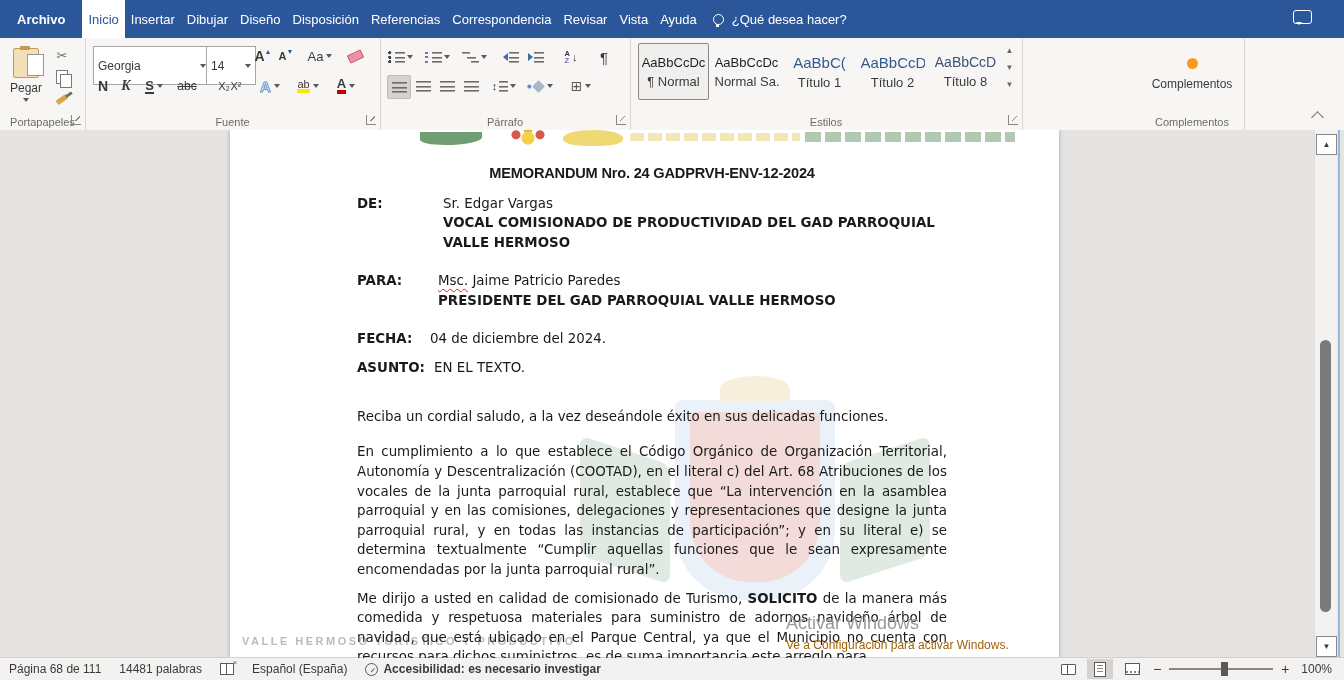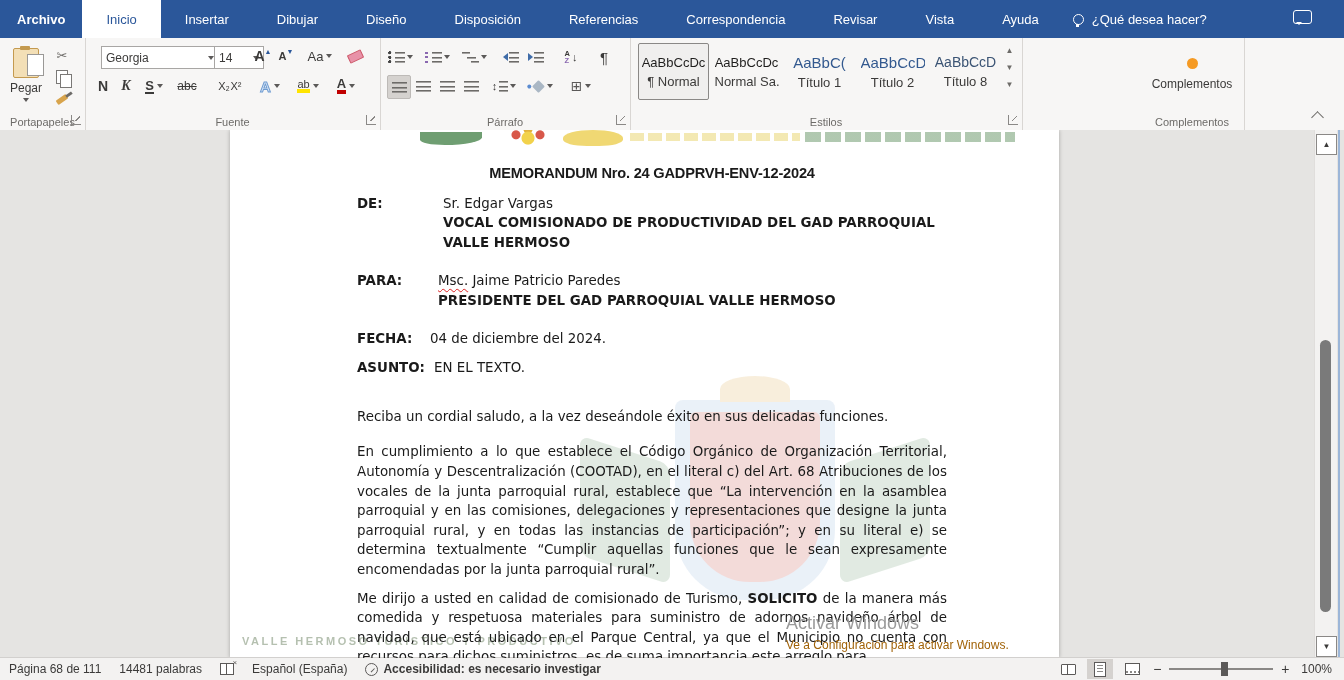--- a/index.html
+++ b/index.html
@@ -2,39 +2,39 @@
 <html><head>
 <meta charset="utf-8">
 <style>
   html,body{margin:0;padding:0;background:#fff;}
   #app{position:relative;width:1344px;height:680px;overflow:hidden;
        font-family:"Liberation Sans","DejaVu Sans",sans-serif;
        -webkit-font-smoothing:antialiased;}
   
   .tabbar{position:absolute;top:0;left:0;right:0;height:38px;background:#2b579a;
           display:flex;align-items:stretch;color:#fff;font-size:13px;}
-  .tab{display:flex;align-items:center;padding:0 24px;cursor:default;white-space:nowrap;}
+  .tab{display:flex;align-items:center;padding:0 6px;cursor:default;white-space:nowrap;}
   .tab.file{font-weight:bold;padding:0 17px;}
   .tab.sel{background:#fff;color:#2b579a;}
   .tellme{display:flex;align-items:center;gap:8px;padding:0 10px;}
   .bulb{width:9px;height:9px;border:1.5px solid #fff;border-radius:50%;position:relative;display:inline-block;}
   .bulb:after{content:"";position:absolute;left:2.2px;top:9px;width:3px;height:3px;background:#fff;}
   .commenticon{position:absolute;right:32px;top:10px;width:17px;height:12px;border:1.5px solid #fff;border-radius:3px;}
   .commenticon:after{content:"";position:absolute;left:2px;bottom:-5px;border:3px solid transparent;border-top-color:#fff;}
   
   .ribbon{position:absolute;top:38px;left:0;right:0;height:92px;background:#f7f6f5;border-bottom:1px solid #d2d0ce;font-size:12px;color:#3b3a39;}
   .grp{position:absolute;top:0;bottom:0;border-right:1px solid #d9d6d3;}
   .grplabel{position:absolute;bottom:2px;left:0;right:0;text-align:center;font-size:11px;color:#6d6b68;}
   .launcher{position:absolute;right:4px;bottom:5px;width:9px;height:9px;border-left:1px solid #8a8886;border-bottom:1px solid #8a8886;}
   .launcher:after{content:"";position:absolute;right:1px;top:1px;width:5px;height:5px;
      background:linear-gradient(135deg,transparent 45%,#8a8886 45%,#8a8886 60%,transparent 60%);}
   .chevd{width:0;height:0;border-left:3.5px solid transparent;border-right:3.5px solid transparent;border-top:4px solid #5b5958;display:inline-block;}
   .rb{position:absolute;display:flex;align-items:center;justify-content:center;height:22px;border-radius:2px;}
   .pressed{background:#d5d2cf;border:1px solid #bdbab7;}
-  .combo{position:absolute;height:21px;background:#fff;border:1px solid #a8a6a4;display:flex;align-items:center;justify-content:space-between;padding:0 4px;font-size:12px;margin-left:8px;}
+  .combo{position:absolute;height:21px;background:#fff;border:1px solid #a8a6a4;display:flex;align-items:center;justify-content:space-between;padding:8px 4px;font-size:12px;}
   
   .clip{width:24px;height:28px;background:#f3dfb6;border:1px solid #c49a4f;border-radius:2px;position:relative;}
   .clip:before{content:"";position:absolute;left:6px;top:-3px;width:10px;height:4px;background:#c49a4f;border-radius:1px;}
   .clip:after{content:"";position:absolute;right:-6px;top:5px;width:15px;height:20px;background:#fff;border:1px solid #9a9896;}
   .smico{font-size:13px;color:#6d6b68;}
   .copyico{width:10px;height:12px;border:1px solid #7a7876;background:#fff;position:relative;}
   .copyico:after{content:"";position:absolute;left:3px;top:3px;width:10px;height:12px;border:1px solid #7a7876;background:#fff;}
   .brush{width:12px;height:5px;background:#d8a44c;border-radius:1px;transform:rotate(-35deg);position:relative;}
   .brush:after{content:"";position:absolute;right:-6px;top:1px;width:7px;height:3px;background:#6d6b68;}
   

